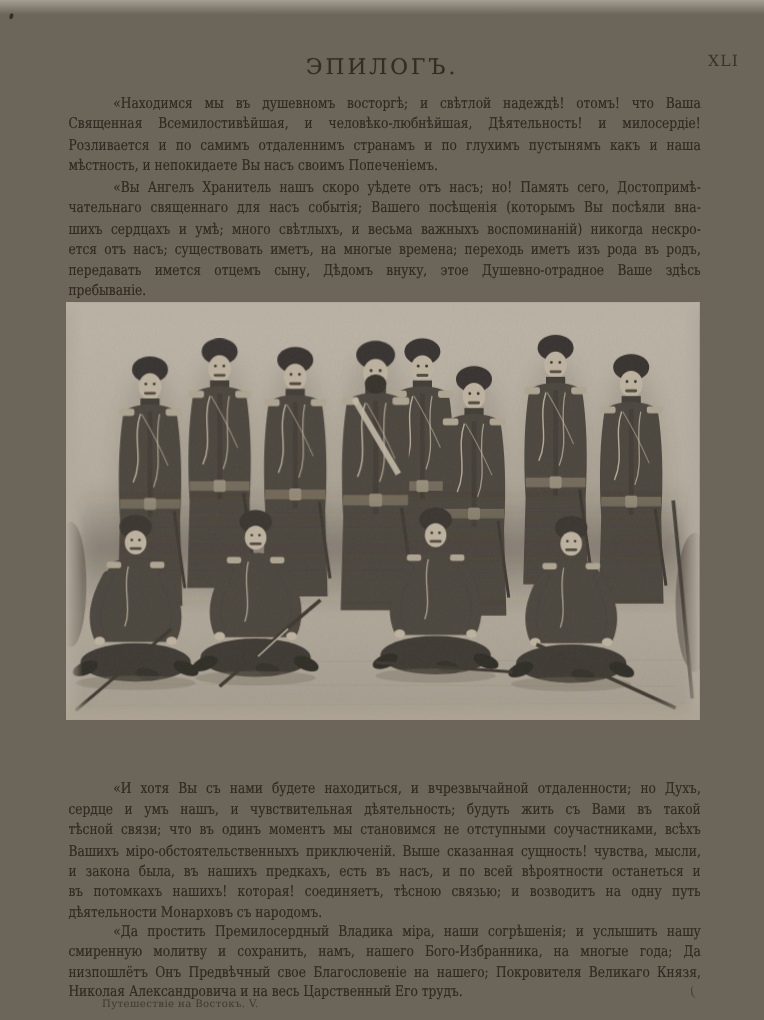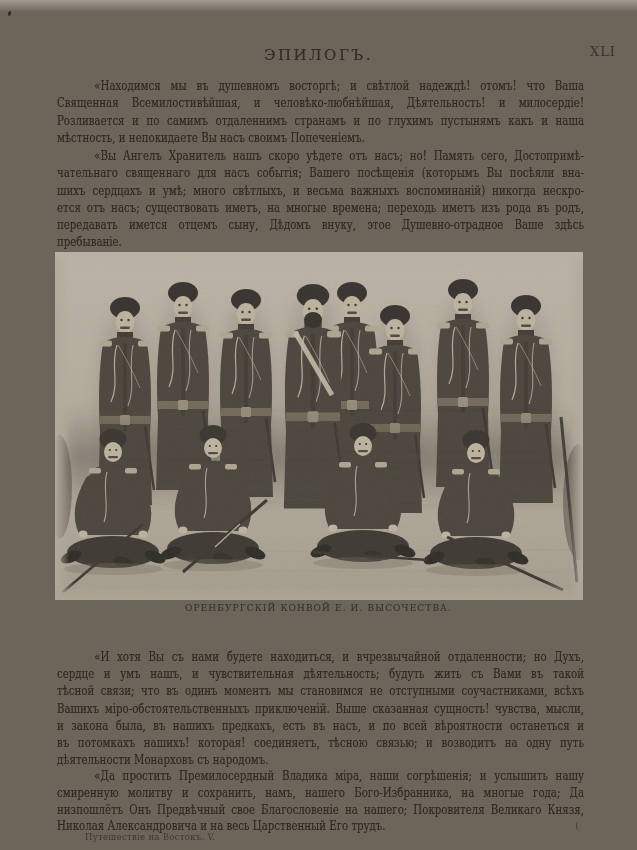--- a/index.html
+++ b/index.html
@@ -16,21 +16,21 @@
       linear-gradient(90deg, #cac4ba 0px, #bcb5a8 9px, #b6ae a0, #b3ab9d 40px, #b1a99b 120px, #b1a99b 100%),
       #b1a99b;
     color:#352f27;
   }
   .edge-top{position:absolute;left:0;top:0;width:637px;height:12px;
     background:linear-gradient(180deg, rgba(210,205,194,0.55), rgba(210,205,194,0));}
   .speck{position:absolute;left:8px;top:11px;width:3px;height:5px;background:#29241e;
     border-radius:45%;transform:rotate(18deg);opacity:.85;}
   .header-title{
     position:absolute;left:0;top:46px;width:637px;text-align:center;
-    font-size:15px;letter-spacing:2.5px;color:rgba(48,42,33,0.92);
+    font-size:18px;letter-spacing:2.5px;color:rgba(48,42,33,0.92);
     text-shadow:0 0 .6px rgba(48,42,33,0.45);
   }
   .page-number{
     position:absolute;left:556px;top:44px;width:60px;text-align:right;
     font-size:13px;letter-spacing:1px;color:rgba(48,42,33,0.85);
   }
   .para{
     position:absolute;left:57px;width:635px;
     transform:scaleX(0.8299);transform-origin:0 0;
     font-size:12.3px;color:rgba(47,41,32,0.95);
@@ -230,21 +230,20 @@
     </g>
 
     <rect x="0" y="0" width="528" height="348" fill="#b3ab9d" opacity="0.12"></rect>
     <rect x="0" y="0" width="528" height="348" filter="url(#grainF)" opacity="0.55"></rect>
     <rect x="0" y="0" width="14" height="348" fill="url(#fadeL)"></rect>
     <rect x="514" y="0" width="14" height="348" fill="url(#fadeR)"></rect>
     <rect x="0" y="0" width="528" height="20" fill="url(#fadeT)"></rect>
     <rect x="0" y="330" width="528" height="18" fill="url(#fadeB)"></rect>
   </svg>
 
-  <div class="caption">ОРЕНБУРГСКІЙ КОНВОЙ Е. И. ВЫСОЧЕСТВА.</div>
 
   <div class="para p3">
     <div class="textline first">«И хотя Вы съ нами будете находиться, и вчрезвычайной отдаленности; но Духъ,</div>
     <div class="textline">сердце и умъ нашъ, и чувствительная дѣятельность; будуть жить съ Вами въ такой</div>
     <div class="textline">тѣсной связи; что въ одинъ моментъ мы становимся не отступными соучастниками, всѣхъ</div>
     <div class="textline">Вашихъ міро-обстоятельственныхъ приключеній.  Выше сказанная сущность! чувства, мысли,</div>
     <div class="textline">и закона была, въ нашихъ предкахъ, есть въ насъ, и по всей вѣроятности останеться и</div>
     <div class="textline">въ потомкахъ нашихъ! которая! соединяетъ, тѣсною связью; и возводитъ на одну путь</div>
     <div class="textline last">дѣятельности Монарховъ съ народомъ.</div>
   </div>

